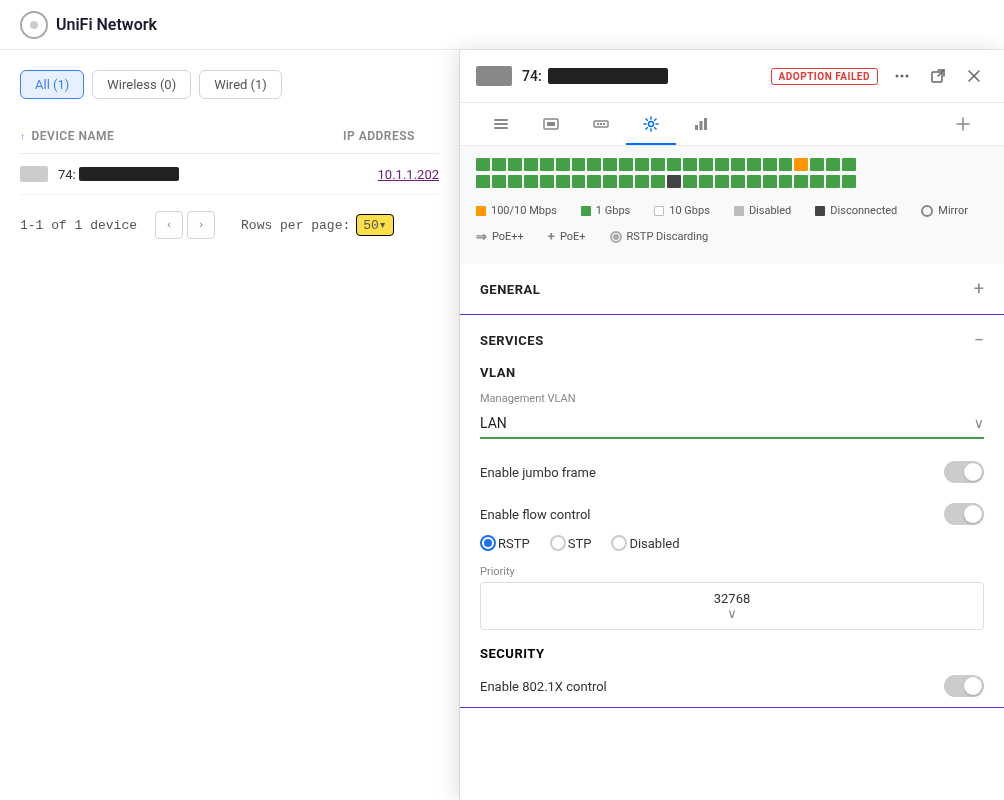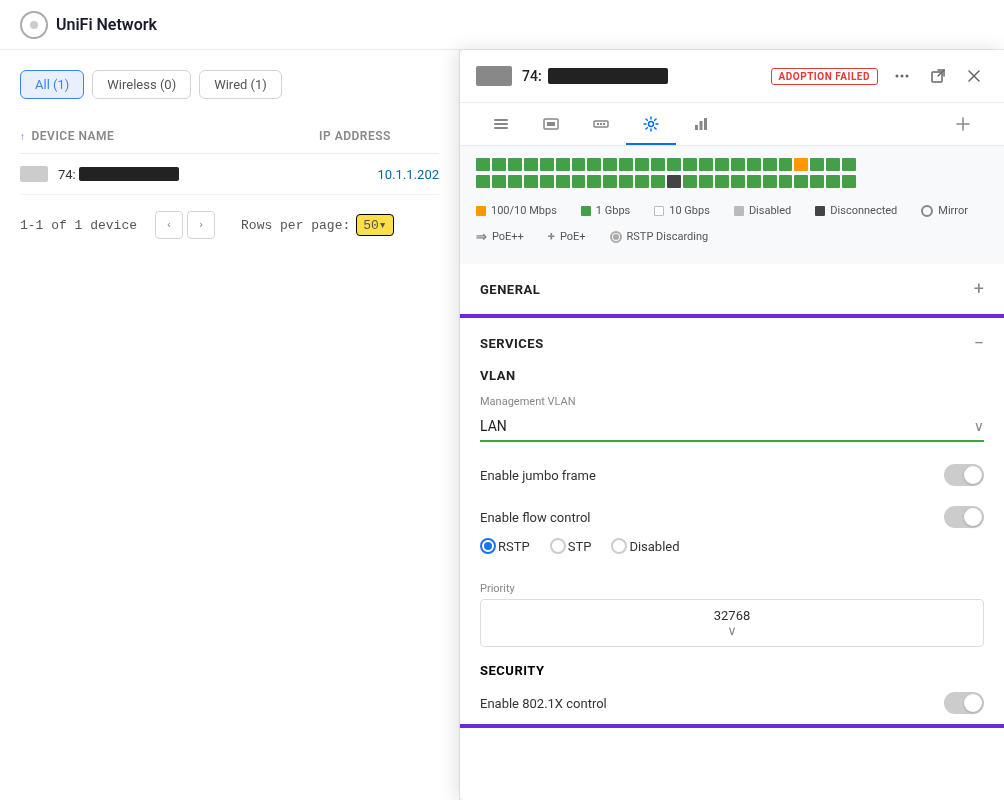--- a/index.html
+++ b/index.html
@@ -90,21 +90,21 @@
       align-items: center;
       padding: 10px 0;
       border-bottom: 1px solid #e8eaec;
       font-size: 12px;
       font-weight: 600;
       color: #888;
       text-transform: uppercase;
       letter-spacing: 0.5px;
     }
     .col-name { flex: 1; display: flex; align-items: center; gap: 6px; }
-    .col-ip { width: 120px; text-align: left; }
+    .col-ip { width: 120px; text-align: center; }
     .sort-icon { color: #3b82f6; font-size: 10px; }
 
     
     .table-row {
       display: flex;
       align-items: center;
       padding: 12px 0;
       border-bottom: 1px solid #f0f2f4;
     }
     .device-icon {
@@ -127,21 +127,22 @@
       border-radius: 2px;
       font-size: 13px;
       padding: 0 4px;
       min-width: 100px;
       height: 14px;
     }
     .device-ip {
       width: 120px;
       text-align: right;
       font-size: 13px;
-      color: #0369a1;
+      color: #701a75;
+      text-decoration: underline;
       cursor: pointer;
     }
 
     
     .pagination {
       display: flex;
       align-items: center;
       gap: 10px;
       margin-top: 16px;
       font-size: 13px;
@@ -353,21 +354,21 @@
     .detail-content {
       flex: 1;
       overflow-y: auto;
       padding: 0;
     }
     .detail-content::-webkit-scrollbar { width: 4px; }
     .detail-content::-webkit-scrollbar-thumb { background: #ccc; border-radius: 2px; }
 
     
     .section {
-      border-bottom: 4px solid #6d28d9;
+      border-bottom: 1px solid #6d28d9;
     }
     .section-header {
       display: flex;
       align-items: center;
       justify-content: space-between;
       padding: 16px 20px;
       cursor: pointer;
     }
     .section-title {
       font-size: 13px;
@@ -482,21 +483,21 @@
     .radio-circle.selected::after {
       content: '';
       width: 8px;
       height: 8px;
       background: #1a73e8;
       border-radius: 50%;
     }
 
     
     .priority-section {
-      margin-top: 28px;
+      margin-top: 14px;
     }
     .priority-label {
       font-size: 11px;
       color: #888;
       margin-bottom: 4px;
     }
     .priority-select {
       display: flex;
       align-items: center;
       justify-content: space-between;

